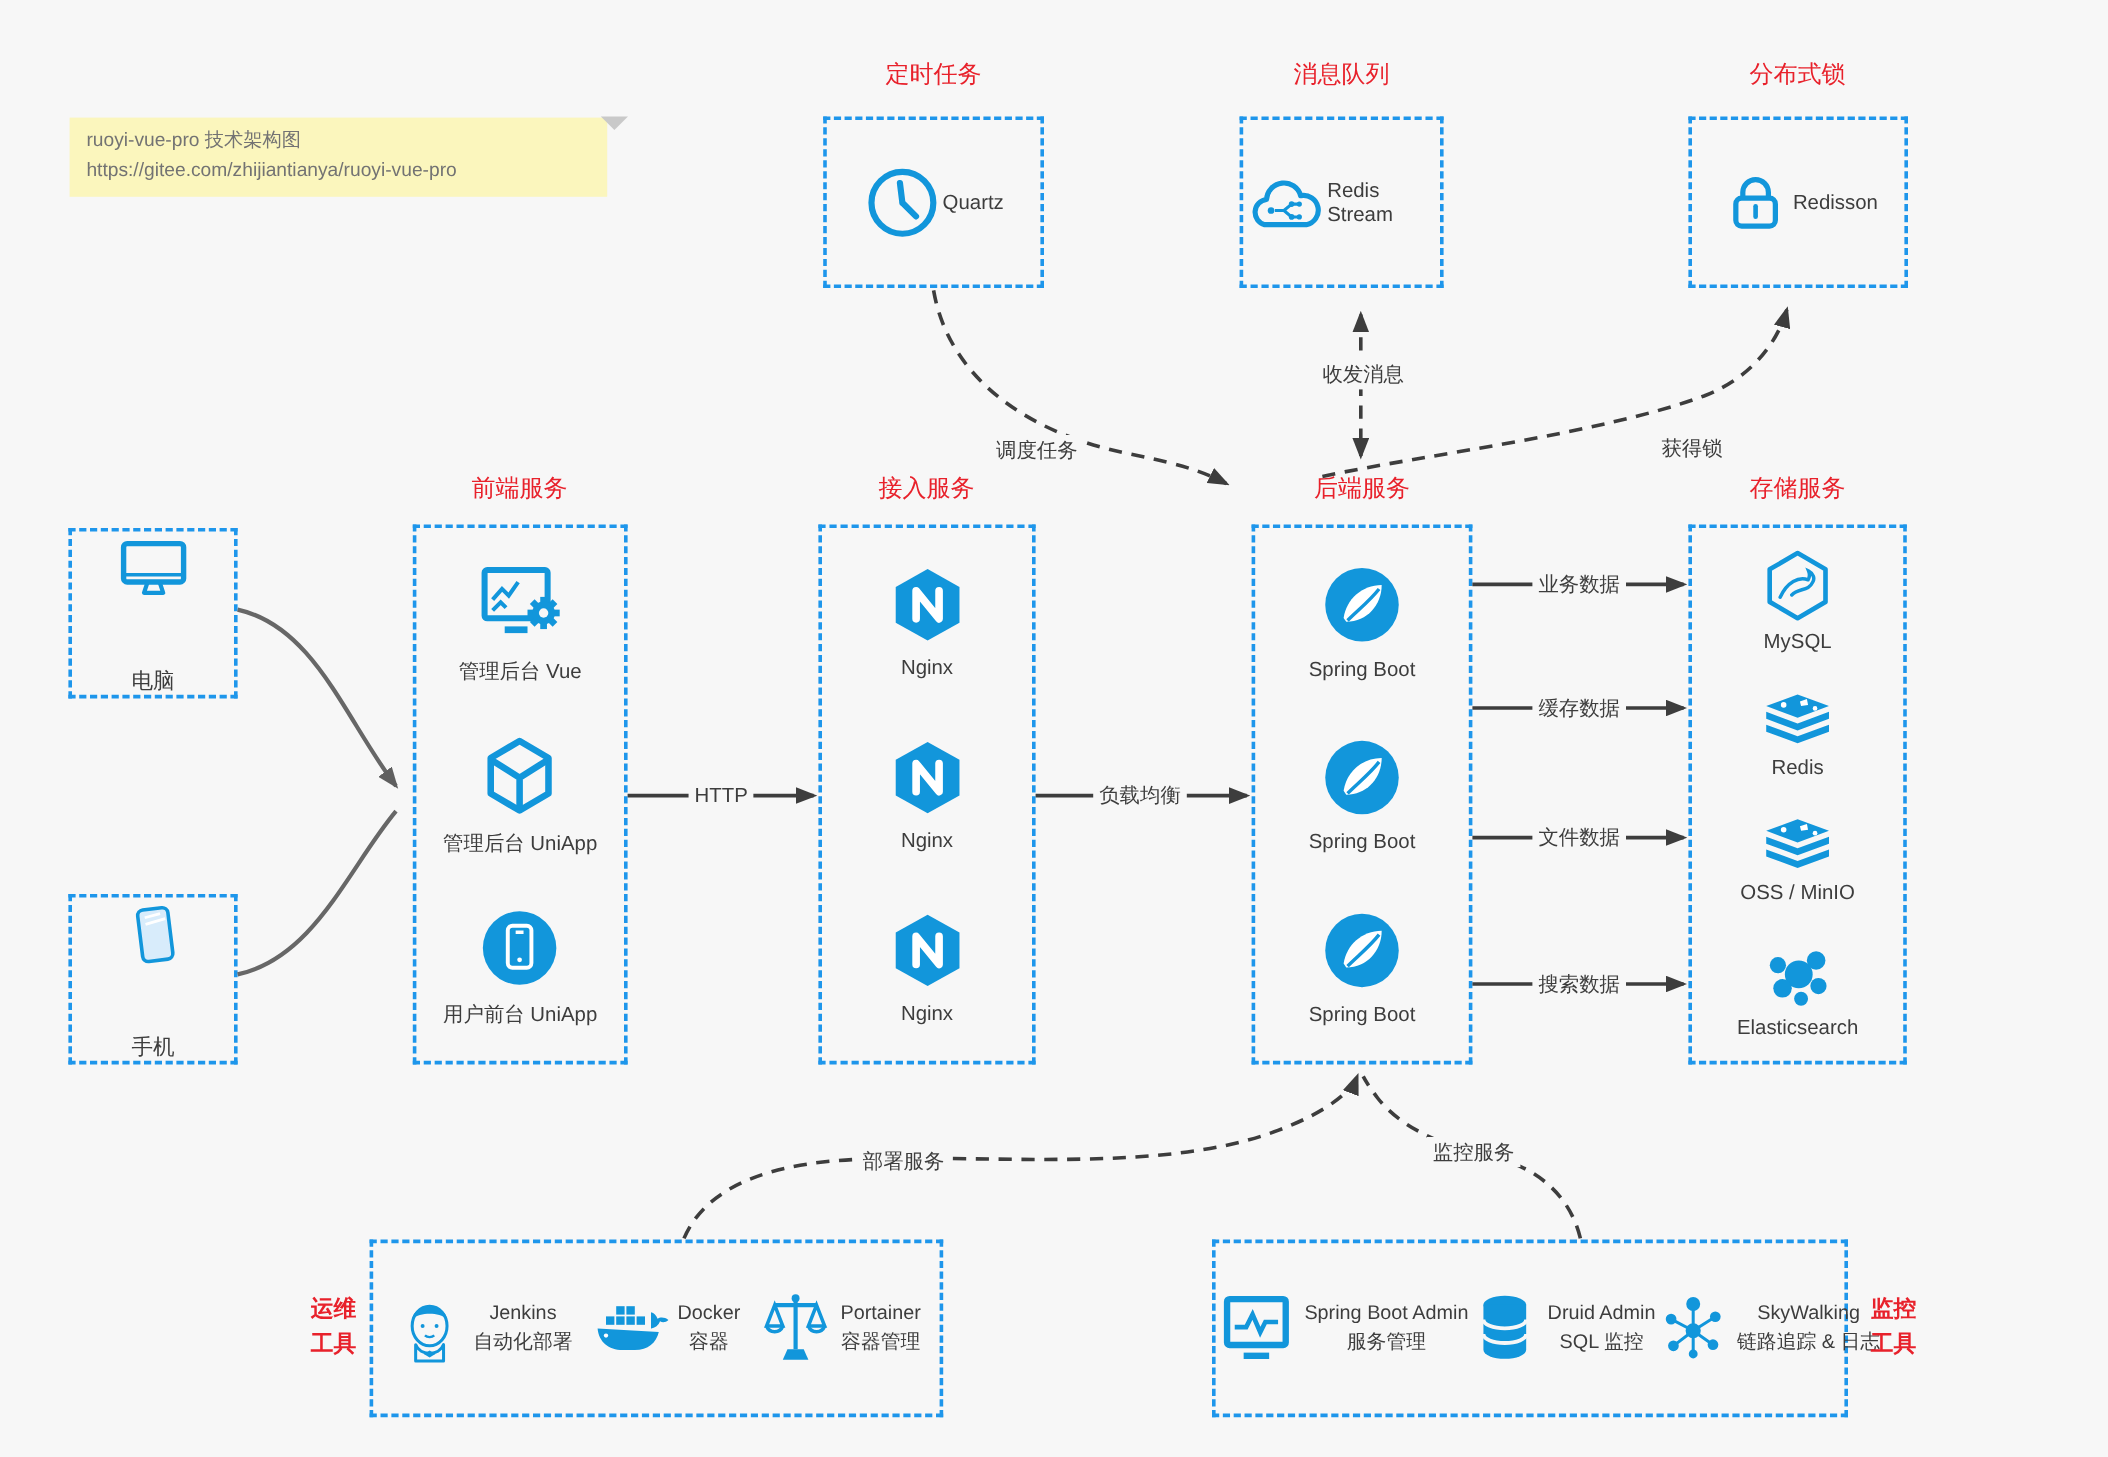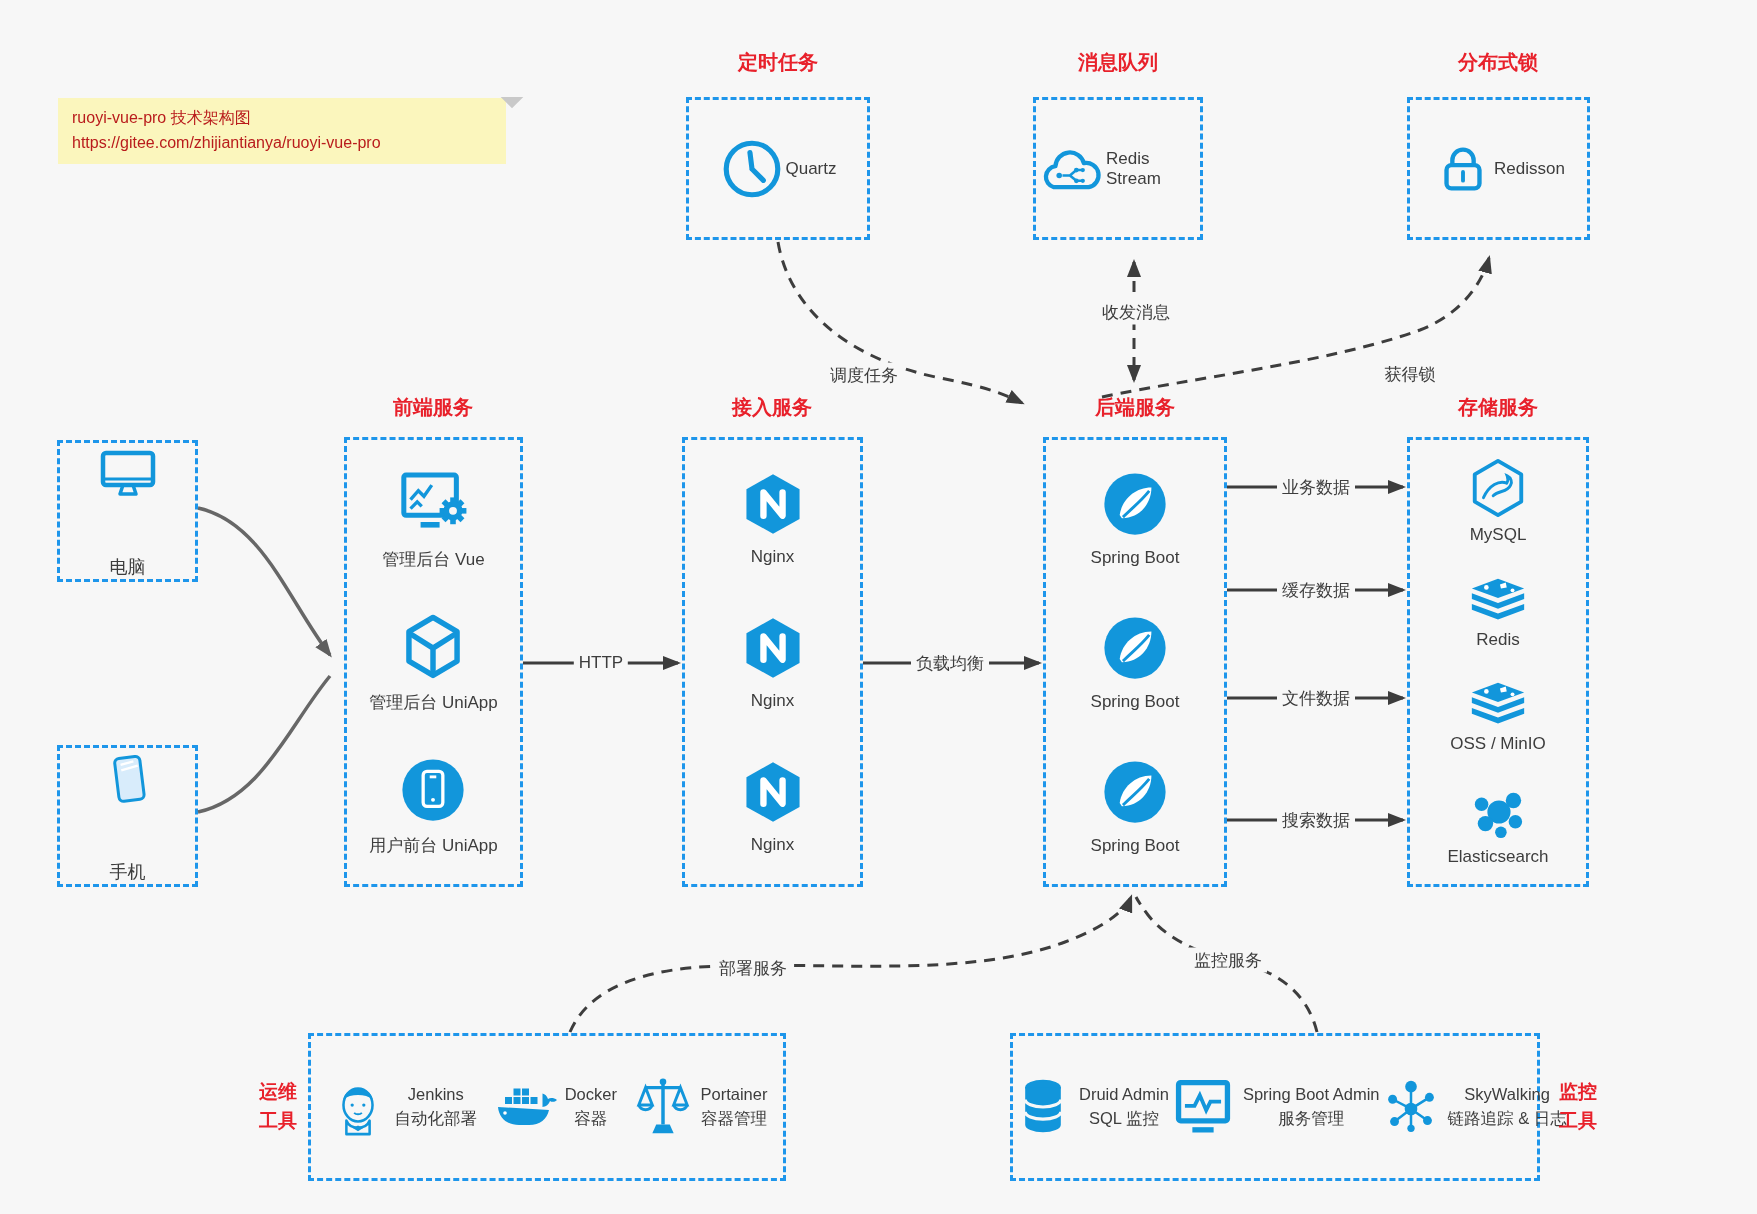--- a/index.html
+++ b/index.html
@@ -9,28 +9,28 @@
   .dbox{position:absolute;border:3px dashed #1e96eb;box-sizing:border-box;}
   .col-box{display:flex;flex-direction:column;justify-content:space-around;align-items:center;padding:6px 0;}
   .cell{display:flex;flex-direction:column;align-items:center;gap:9px;}
   .cell .lbl{font-size:17px;color:#3d3d3d;white-space:nowrap;}
   .topbox{display:flex;flex-direction:row;justify-content:center;align-items:center;}
   .client-box{display:flex;flex-direction:column;justify-content:space-between;align-items:center;gap:10px;}
   .hrow{display:flex;flex-direction:row;justify-content:space-evenly;align-items:center;}
   .hcell{display:flex;flex-direction:row;align-items:center;gap:6px;}
   .hcell .two{font-size:16.5px;line-height:1.45;text-align:center;color:#3d3d3d;white-space:nowrap;}
   
-  .rtitle{position:absolute;color:#e8212b;font-size:20px;font-weight:bold;white-space:nowrap;transform:translate(-50%,-50%);}
+  .rtitle{position:absolute;color:#e8212b;font-size:20px;font-weight:normal;white-space:nowrap;transform:translate(-50%,-50%);}
   .rside{position:absolute;color:#e8212b;font-size:19px;font-weight:bold;line-height:1.5;text-align:center;transform:translate(-50%,-50%);}
   
   .edge-label{position:absolute;transform:translate(-50%,-50%);background:#f7f7f7;padding:1px 5px;
               font-size:17px;color:#3d3d3d;white-space:nowrap;z-index:5;}
   
   .note{position:absolute;left:58px;top:98px;width:448px;height:66px;background:#fbf6bd;
-        padding:8px 0 0 14px;box-sizing:border-box;font-size:16px;line-height:1.55;color:#b91c1c;}
+        padding:8px 0 0 14px;box-sizing:border-box;font-size:16px;line-height:1.55;color:#737373;}
   .note .fold{position:absolute;right:-14px;top:-9px;width:0;height:0;
         border-left:16px solid transparent;border-bottom:16px solid #c9c9c9;transform:rotate(45deg);}
   svg.overlay{position:absolute;left:0;top:0;z-index:4;pointer-events:none;}
   .ic svg{display:block;}
 </style>
 </head>
 <body>
 
 <div id="canvas">
 
@@ -310,38 +310,38 @@
             <path d="M25 52 h14 l4 9 h-22 z" fill="#1296db"></path>
           </svg>
       </span>
       <span class="two"><span>Portainer</span><br><span>容器管理</span></span>
     </div>
   </div>
 
   <div class="dbox hrow" style="left:1010px;top:1033px;width:530px;height:148px">
     <div class="hcell">
       <span class="ic">
+        <svg width="68" height="62" viewBox="0 0 64 58">
+            <rect x="9" y="6" width="46" height="36" rx="2" fill="none" stroke="#1296db" stroke-width="5"></rect>
+            <path d="M15 28 h9 l5-10 6 14 4-8 h10" fill="none" stroke="#1296db" stroke-width="3.6"></path>
+            <rect x="22" y="48" width="20" height="5" fill="#1296db"></rect>
+          </svg>
+      </span>
+      <span class="two"><span>Spring Boot Admin</span><br><span>服务管理</span></span>
+    </div>
+    <div class="hcell">
+      <span class="ic">
         <svg width="60" height="62" viewBox="0 0 64 66">
             <ellipse cx="32" cy="12" rx="19" ry="8" fill="#1296db"></ellipse>
             <path d="M13 12 V52 A19 8 0 0 0 51 52 V12" fill="#1296db"></path>
             <path d="M13 25 A19 8 0 0 0 51 25" fill="none" stroke="#f7f7f7" stroke-width="3.4"></path>
             <path d="M13 38 A19 8 0 0 0 51 38" fill="none" stroke="#f7f7f7" stroke-width="3.4"></path>
           </svg>
       </span>
       <span class="two"><span>Druid Admin</span><br><span>SQL 监控</span></span>
-    </div>
-    <div class="hcell">
-      <span class="ic">
-        <svg width="68" height="62" viewBox="0 0 64 58">
-            <rect x="9" y="6" width="46" height="36" rx="2" fill="none" stroke="#1296db" stroke-width="5"></rect>
-            <path d="M15 28 h9 l5-10 6 14 4-8 h10" fill="none" stroke="#1296db" stroke-width="3.6"></path>
-            <rect x="22" y="48" width="20" height="5" fill="#1296db"></rect>
-          </svg>
-      </span>
-      <span class="two"><span>Spring Boot Admin</span><br><span>服务管理</span></span>
     </div>
     <div class="hcell">
       <span class="ic">
         <svg width="62" height="62" viewBox="0 0 64 64">
             <path d="M32 34 L32 12 M32 34 L13 24 M32 34 L51 22 M32 34 L15 47 M32 34 L49 46 M32 34 L32 53" stroke="#1296db" stroke-width="2.6"></path>
             <circle cx="32" cy="34" r="6.5" fill="#1296db"></circle>
             <circle cx="32" cy="11" r="6" fill="#1296db"></circle>
             <circle cx="13" cy="24" r="4.6" fill="#1296db"></circle>
             <circle cx="51" cy="22" r="4.6" fill="#1296db"></circle>
             <circle cx="15" cy="47" r="4.6" fill="#1296db"></circle>

